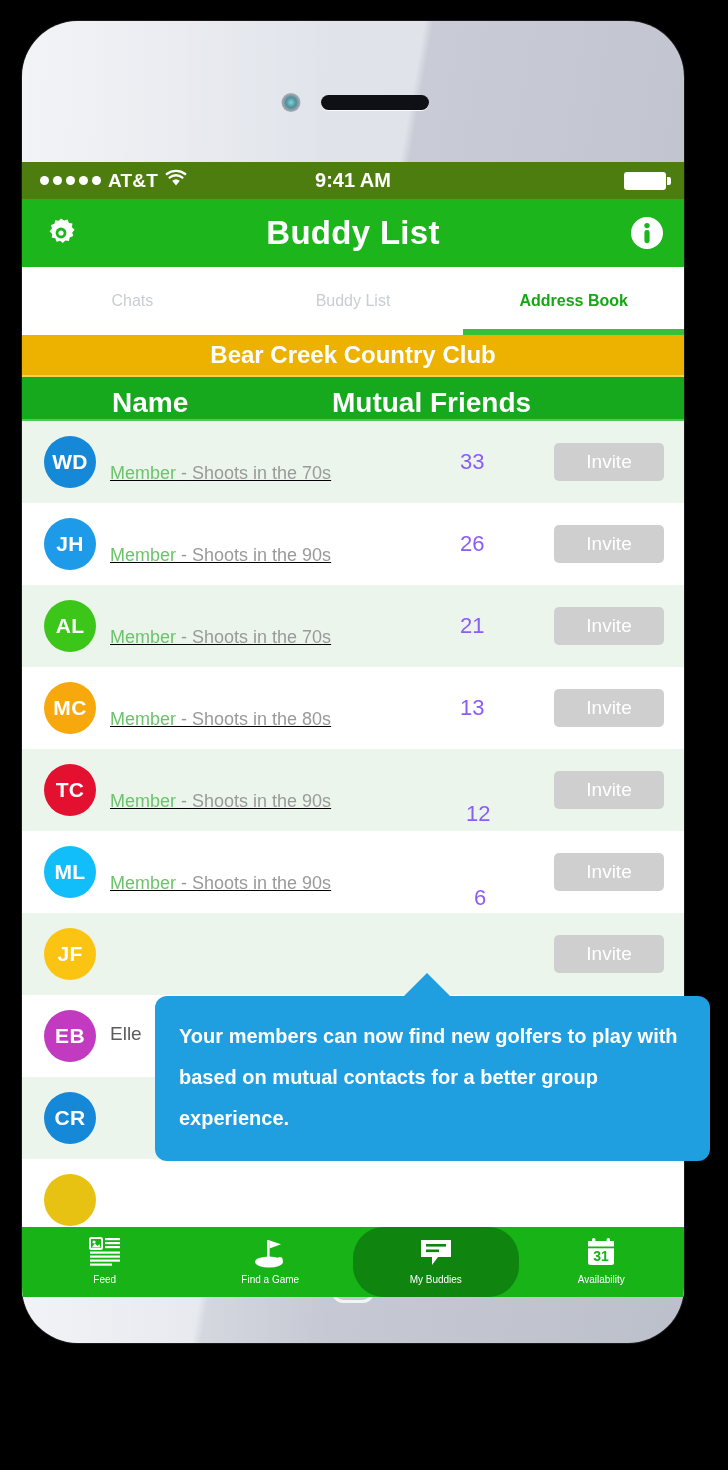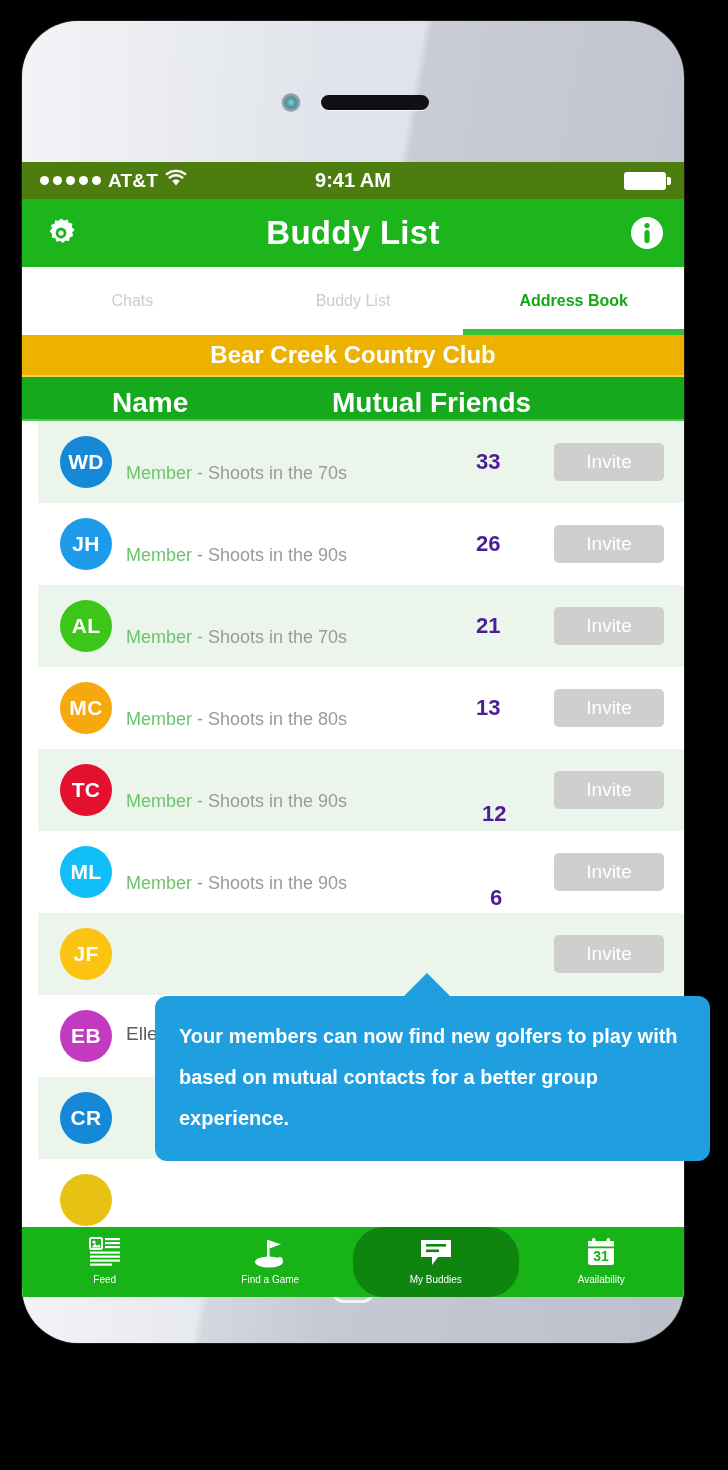--- a/index.html
+++ b/index.html
@@ -139,54 +139,55 @@
   .col-header {
     height: 44px; background: #16a81d;
     display: flex; align-items: flex-end;
     color: #ffffff; font-size: 28px; font-weight: bold;
     border-bottom: 2px solid #4fcb55;
   }
   .col-name { width: 300px; padding-left: 90px; }
   .col-mutual { flex: 1; text-align: left; padding-left: 10px;}
 
   
-  .list { background: #ffffff; padding-left: 16px; }
+  .list { background: #ffffff; }
   .row {
     height: 82px;
     display: flex; align-items: center;
     position: relative;
     background: #ffffff;
   }
   .row.alt { background: #ebf5eb; }
   .avatar {
     width: 52px; height: 52px; border-radius: 50%;
     margin-left: 22px;
     display: flex; align-items: center; justify-content: center;
     color: #ffffff; font-size: 21px; font-weight: bold; letter-spacing: 0.3px;
     flex: 0 0 auto;
   }
   .row-text {
     margin-left: 14px;
     width: 330px;
     display: flex; flex-direction: column; justify-content: center;
     height: 100%;
     padding-top: 22px;
+    text-decoration: underline;
   }
   .row-name {
     font-size: 19px; color: #5c5c5c; line-height: 22px; height: 22px;
     position: absolute; top: 12px; left: 88px;
   }
   .row-sub {
     font-size: 18px; line-height: 20px; white-space: nowrap;
   }
   .row-sub .member { color: #6dc36d; }
   .row-sub .shoots { color: #9a9a9a; }
   .row-mutual {
     position: absolute; left: 438px;
-    font-size: 22px; color: #4c1d95; font-weight: bold;
+    font-size: 22px; color: #8b5cf6; font-weight: normal;
   }
   .invite-btn {
     position: absolute; right: 20px;
     width: 110px; height: 38px; border-radius: 5px;
     background: #cfcfcf;
     color: #ffffff; font-size: 19px;
     display: flex; align-items: center; justify-content: center;
     border: none;
   }
 

